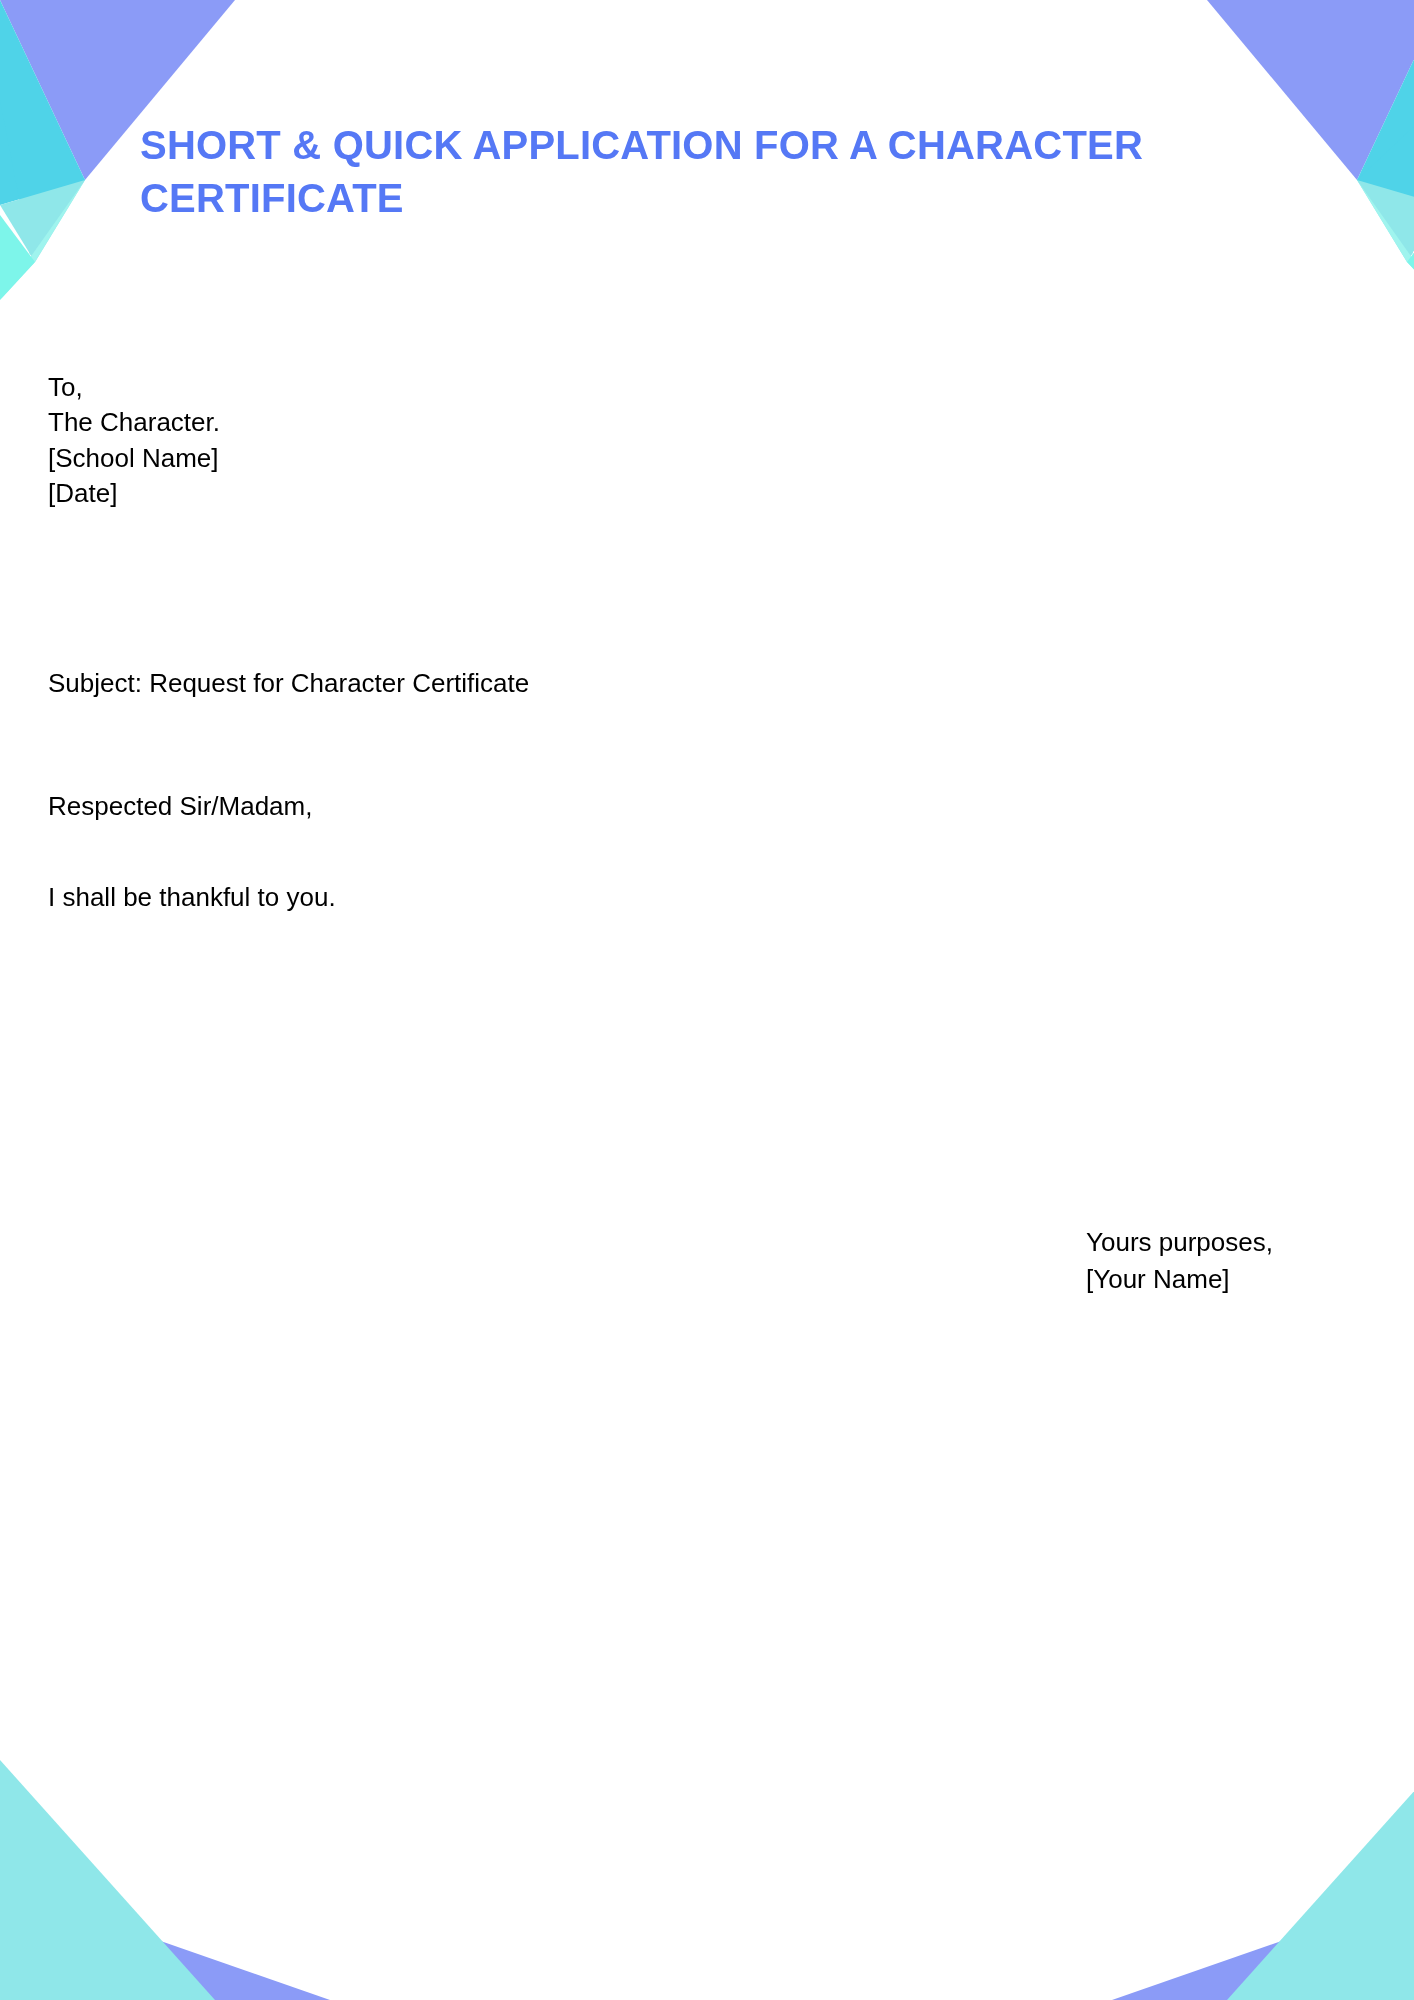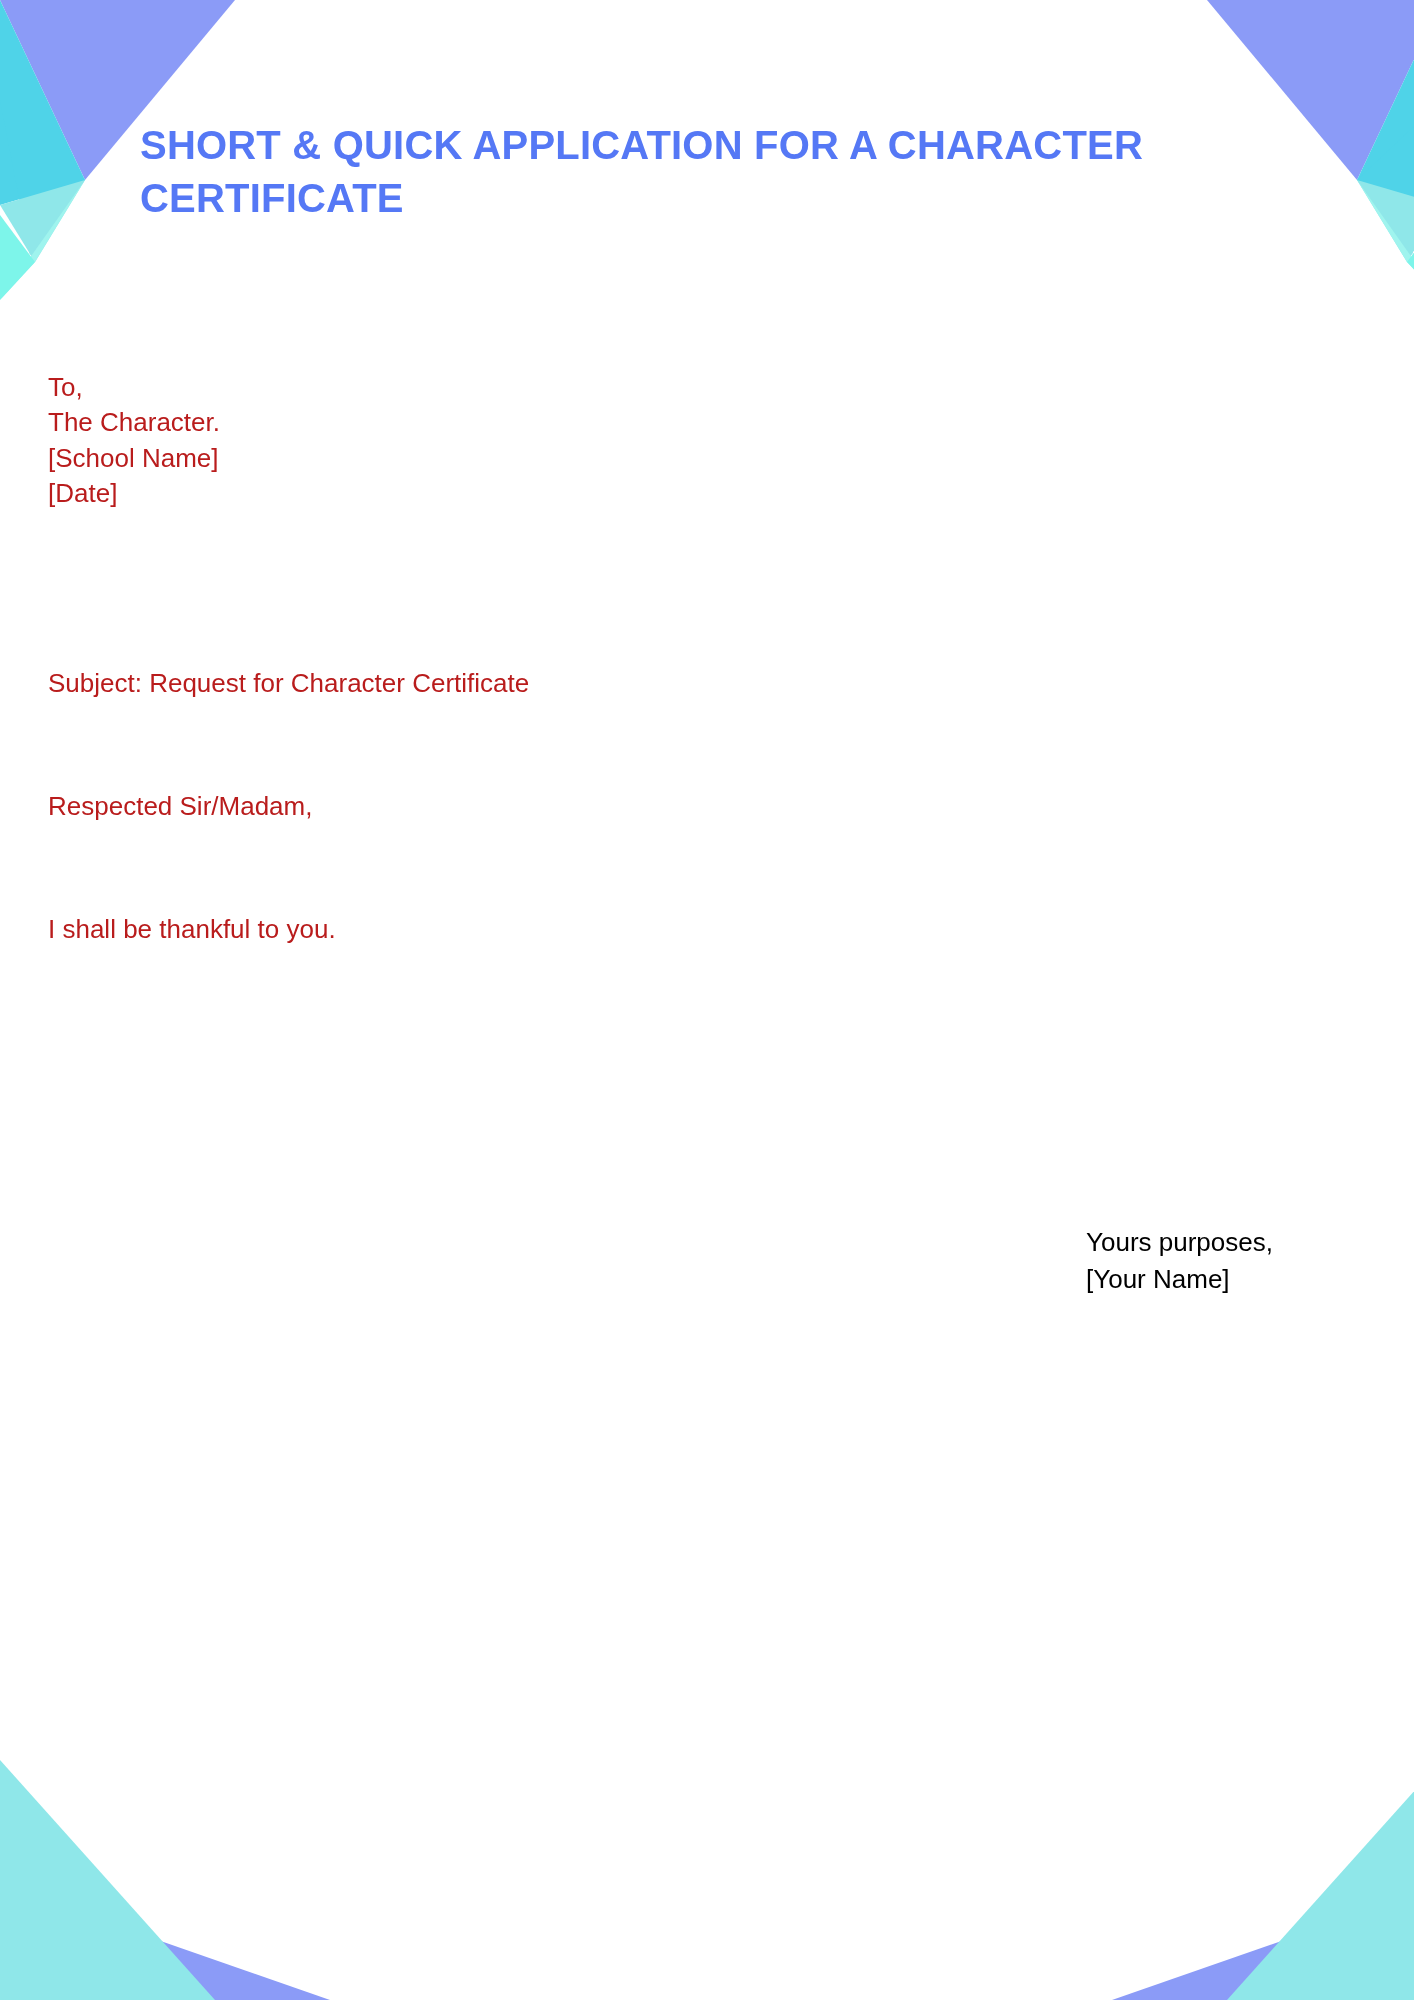--- a/index.html
+++ b/index.html
@@ -45,39 +45,39 @@
   }
 
   
   .letter {
     position: absolute;
     top: 370px;
     left: 48px;
     width: 1318px;
     font-size: 26px;
     line-height: 1.36;
-    color: #b91c1c;
+    color: #000000;
   }
   .addr-block { margin: 0; }
   .addr-line { display: block; }
 
   .subject-line {
     margin-top: 155px;
   }
   .salutation {
     margin-top: 87px;
   }
   .body-para {
     margin-top: 57px;
     text-align: justify;
     text-justify: inter-word;
     line-height: 1.38;
   }
   .thanks-line {
-    margin-top: 88px;
+    margin-top: 56px;
   }
 
   .signature-block {
     position: absolute;
     top: 1224px;
     left: 1086px;
     font-size: 26px;
     line-height: 1.42;
     color: #000000;
   }

